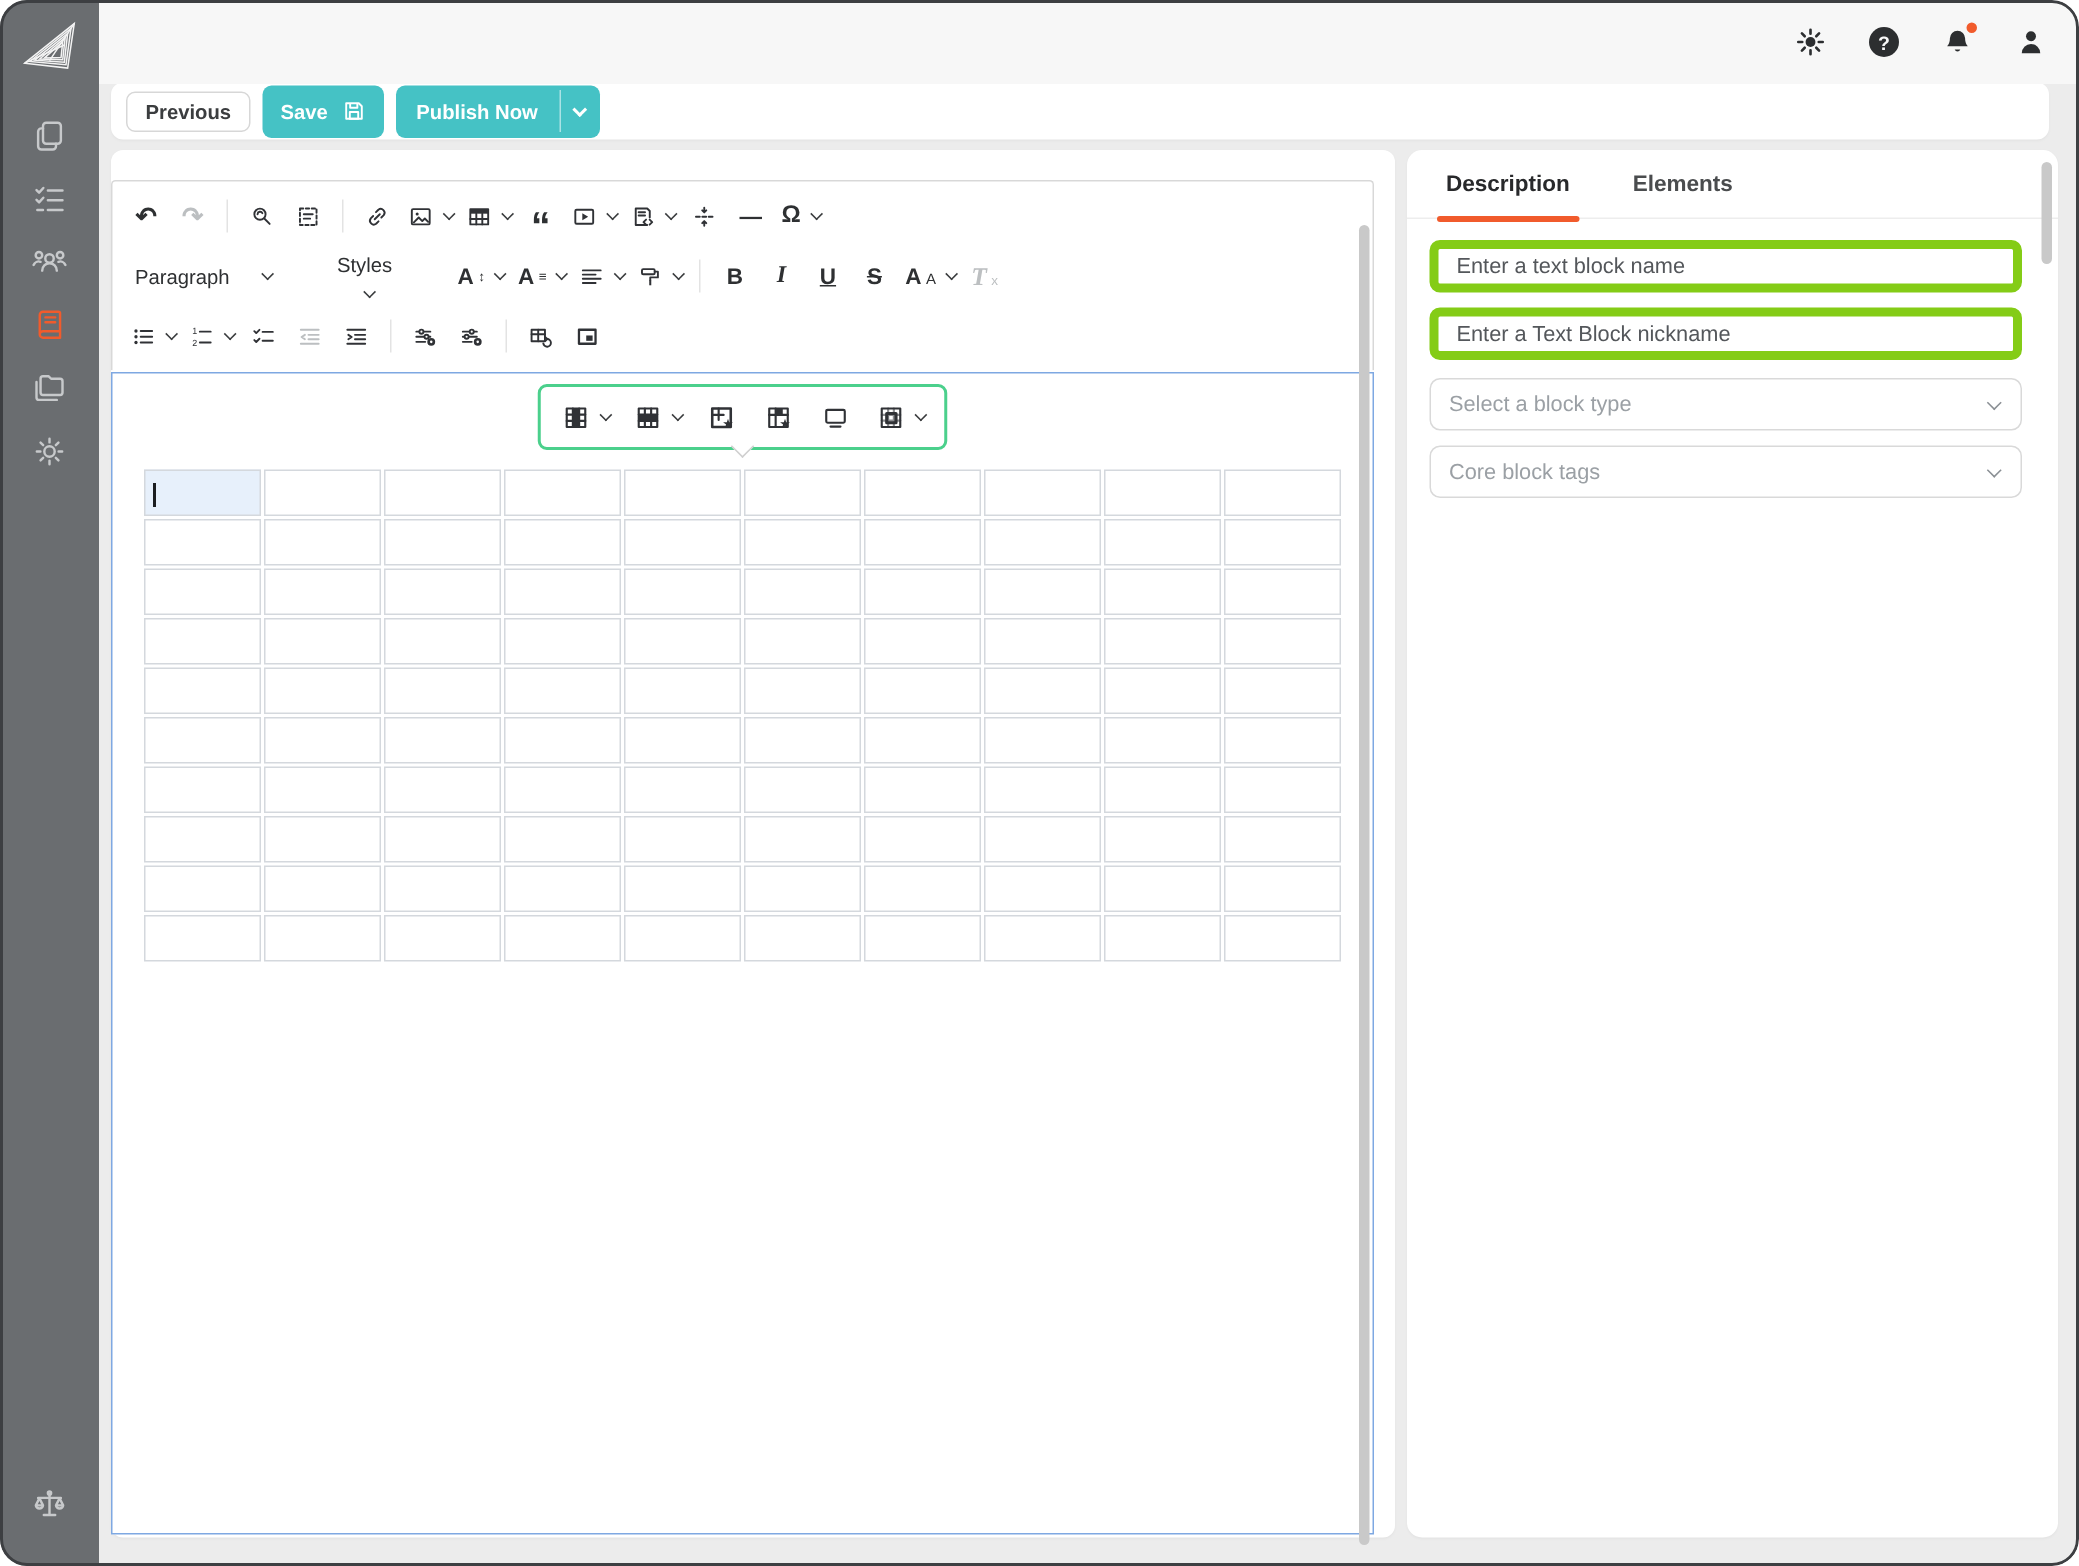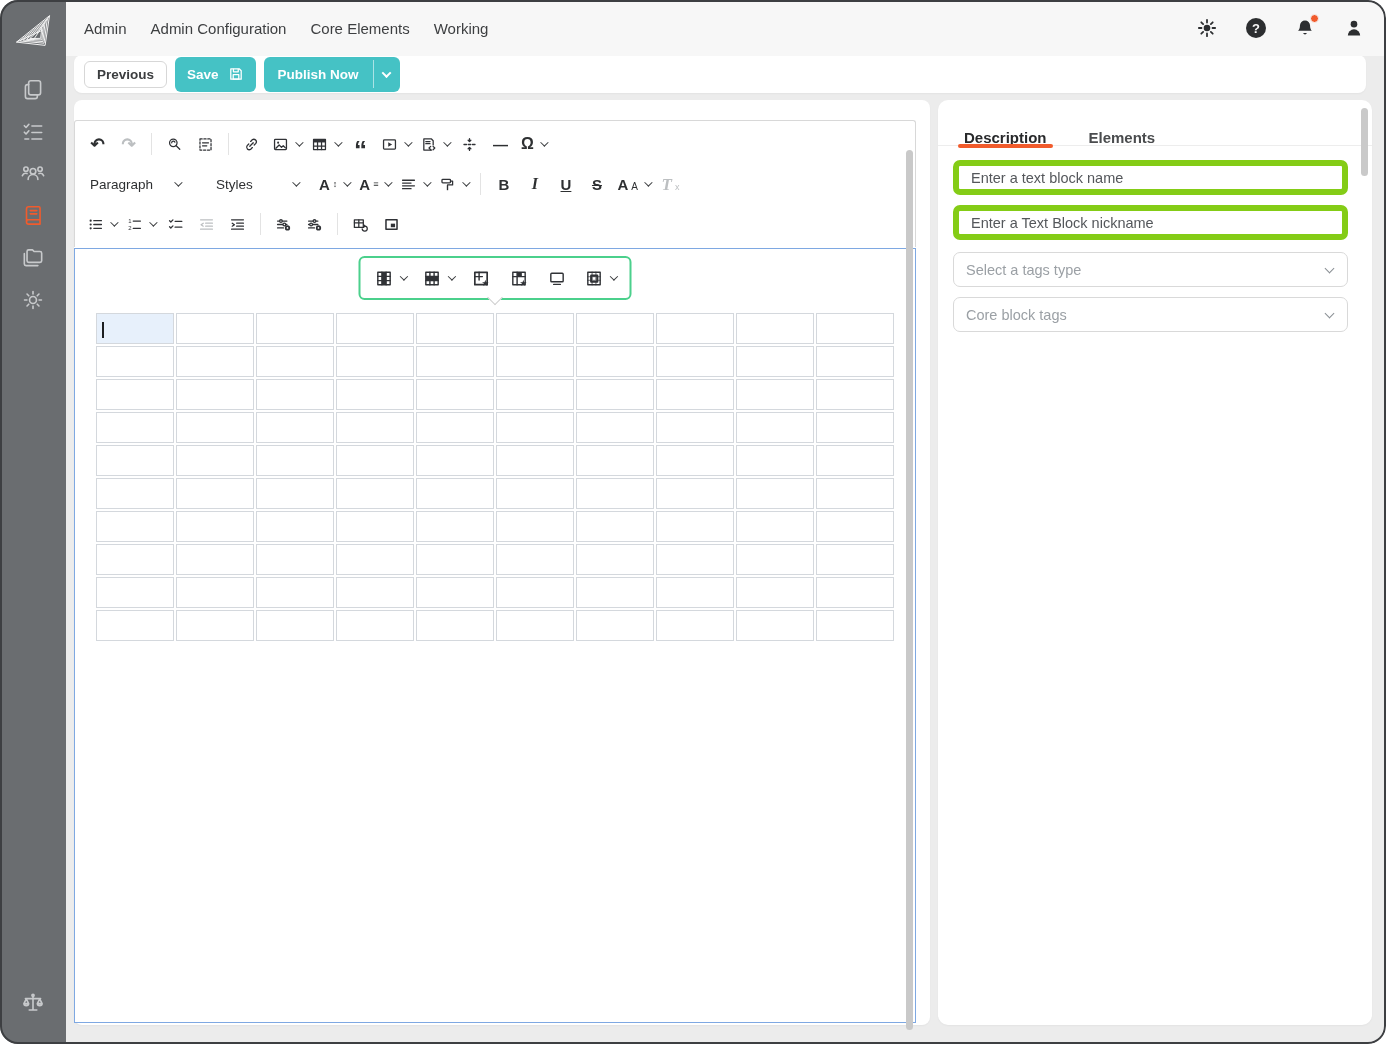--- a/index.html
+++ b/index.html
@@ -75,21 +75,21 @@
   .caret-bar{display:inline-block;width:1.5px;height:16px;background:#1c1e20;margin:7px 0 0 5px;}
 
   
   .scroll-thumb{position:absolute;background:#c9c9c9;border-radius:4px;width:7px;}
   #ed-scroll{right:3px;top:30px;height:880px;}
   #panel-scroll{right:4px;top:8px;height:68px;}
 
   
   #panel{position:absolute;left:938px;top:100px;width:434px;height:925px;background:#fff;border-radius:10px;box-shadow:0 1px 2px rgba(0,0,0,.04);}
   .ptabs{display:flex;align-items:center;gap:42px;height:46px;padding-left:26px;border-bottom:1px solid #ededed;}
-  .ptab{position:relative;font-size:15px;color:#4a4c4e;font-weight:600;height:46px;display:flex;align-items:flex-end;cursor:pointer;}
+  .ptab{position:relative;font-size:15px;color:#4a4c4e;font-weight:600;height:46px;display:flex;align-items:center;cursor:pointer;}
   .ptab.active{color:#28292b;}
   .ptab.active::after{content:"";position:absolute;left:-6px;right:-6px;bottom:-2px;height:4px;border-radius:3px;background:#f15b2c;}
   .fields{padding:14px 24px 0 15px;display:flex;flex-direction:column;}
   .fld{width:395px;border:6px solid #84cc16;border-radius:7px;font-size:14.5px;color:#54575b;background:#fff;}
   input.fld{height:35px;padding:0 12px;outline:none;font-family:"Liberation Sans",sans-serif;}
   input.fld::placeholder,textarea.fld::placeholder{color:#54575b;opacity:1;}
   textarea.fld{height:55px;padding:8px 12px;resize:none;outline:none;font-family:"Liberation Sans",sans-serif;}
   .mt10{margin-top:10px;} .mt12{margin-top:12px;}
   .sel-fld{position:relative;width:395px;height:35px;border:1px solid #d9d9d9;border-radius:7px;display:flex;align-items:center;padding:0 12px;color:#9ba0a5;font-size:14.5px;cursor:pointer;}
   .sel-chev{position:absolute;right:14px;top:12px;width:7px;height:7px;border-right:1.7px solid #8a8f94;border-bottom:1.7px solid #8a8f94;transform:rotate(45deg);}
@@ -159,26 +159,20 @@
       <svg class="sic" viewBox="0 0 24 24">
         <path d="M12 4.5 v13 M8.5 17.5 h7 M5 7 h14"></path>
         <circle cx="12" cy="4" r="1"></circle>
         <path d="M5.8 7.2 L3.6 11.6 h4.4 z M3.6 11.6 a2.2 1.9 0 0 0 4.4 0"></path>
         <path d="M18.2 7.2 L16 11.6 h4.4 z M16 11.6 a2.2 1.9 0 0 0 4.4 0"></path>
       </svg>
     </div>
   </div>
 
   <div id="topbar">
-    <div class="nav">
-      <span>Admin</span>
-      <span>Admin Configuration</span>
-      <span>Core Elements</span>
-      <span>Working</span>
-    </div>
     <div class="top-icons">
       <div class="tico">
         <svg width="22" height="22" viewBox="0 0 20 20">
           <circle cx="10" cy="10" r="3" fill="#2c2e30"></circle>
           <g stroke="#2c2e30" stroke-width="1.6" stroke-linecap="round">
             <path d="M10 2.6 v2.4 M10 15 v2.4 M2.6 10 h2.4 M15 10 h2.4 M4.8 4.8 l1.7 1.7 M13.5 13.5 l1.7 1.7 M15.2 4.8 l-1.7 1.7 M6.5 13.5 l-1.7 1.7"></path>
           </g>
         </svg>
       </div>
       <div class="tico">
@@ -307,21 +301,21 @@
             <span class="g" style="font-weight:600;font-size:16px;">Ω</span>
             <span class="chev"></span>
           </div>
         </div>
 
         <div class="trow">
           <div class="dd" style="width:104px;">
             <span>Paragraph</span>
             <span class="chev"></span>
           </div>
-          <div class="dd" style="width:96px;margin-left:20px;">
+          <div class="dd" style="width:96px;margin-left:6px;flex-direction:column;">
             <span>Styles</span>
             <span class="chev"></span>
           </div>
           <div class="tb" style="margin-left:8px;">
             <span class="g">A</span>
             <span class="tiny">↕</span>
             <span class="chev"></span>
           </div>
           <div class="tb">
             <span class="g">A</span>
@@ -631,21 +625,21 @@
       <div class="ptab">
         <span>Elements</span>
       </div>
     </div>
     <div class="scroll-thumb" id="panel-scroll"></div>
 
     <div class="fields">
       <input class="fld" type="text" placeholder="Enter a text block name" style="">
       <input class="fld mt10" type="text" placeholder="Enter a Text Block nickname" style="">
       <div class="sel-fld mt12">
-        <span>Select a tags type</span>
+        <span>Select a block type</span>
         <span class="sel-chev"></span>
       </div>
       <div class="sel-fld mt10">
         <span>Core block tags</span>
         <span class="sel-chev"></span>
       </div>
     </div>
   </div>
 
   <div id="window-border"></div>

